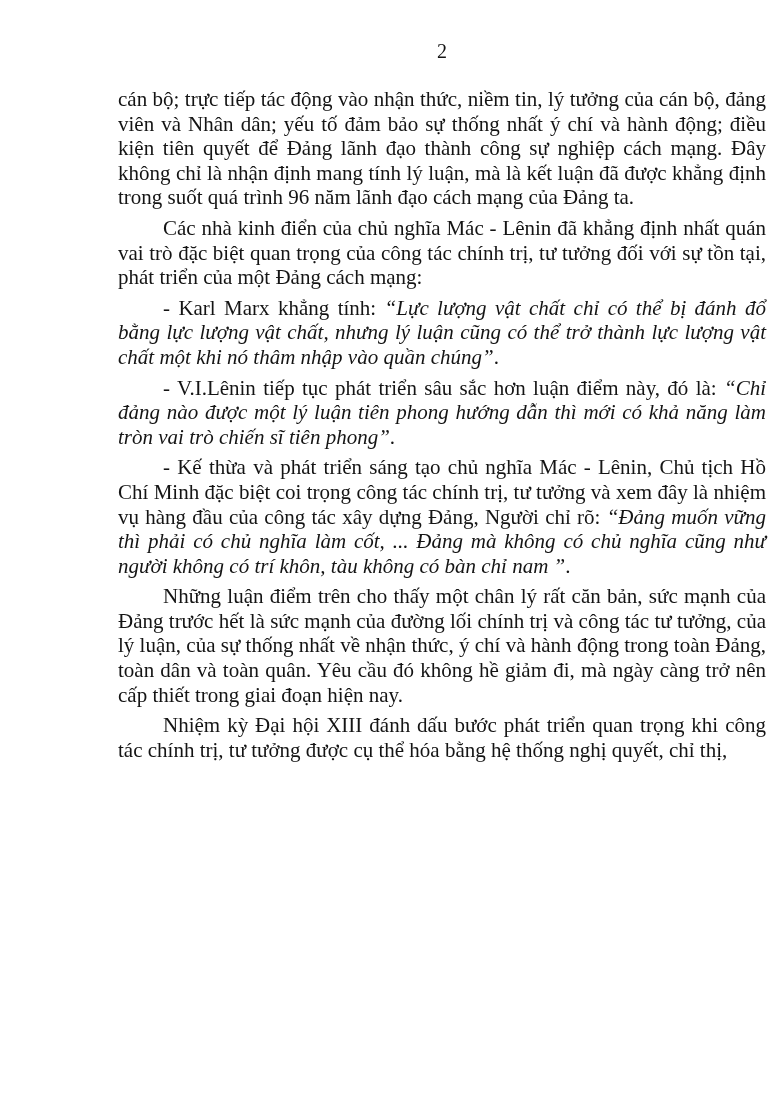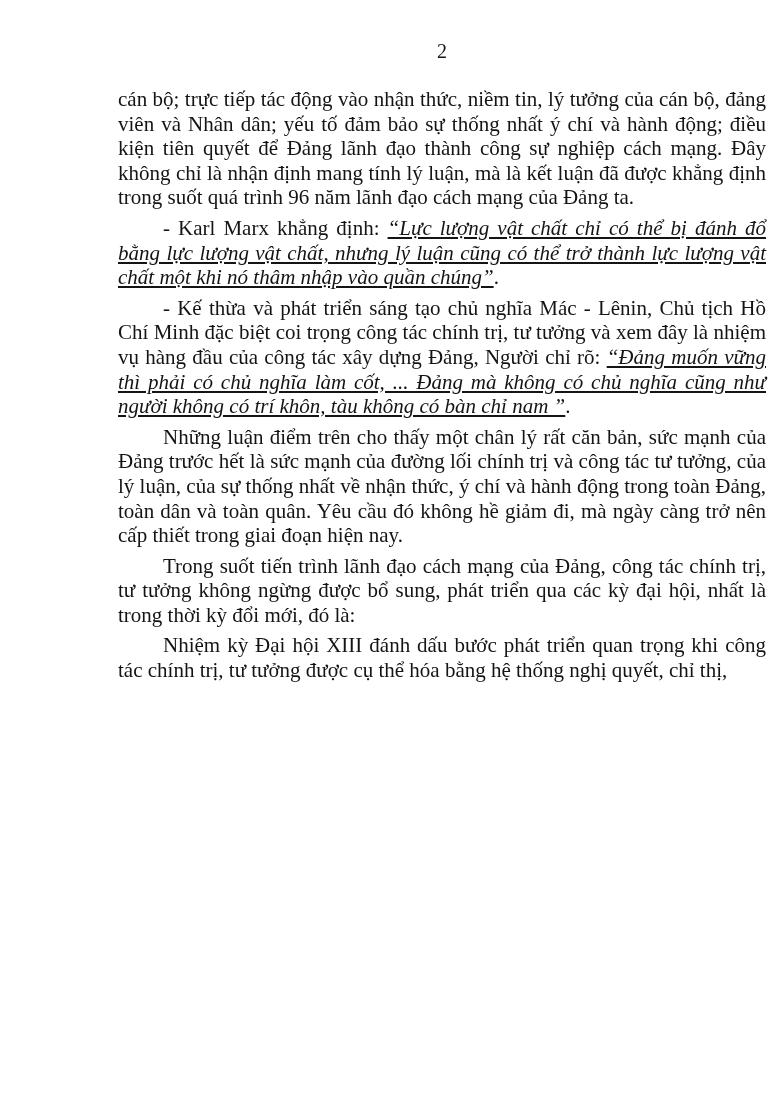--- a/index.html
+++ b/index.html
@@ -29,29 +29,29 @@
   .body-text p {
     margin: 0 0 6px 0;
     text-align: justify;
     text-justify: inter-word;
   }
   .body-text p.indent {
     text-indent: 45px;
   }
   .body-text em {
     font-style: italic;
-    text-decoration: underline;
   }
 </style>
 </head>
 <body>
 
 <div class="page">
   <div class="page-number">2</div>
   <div class="body-text">
       <p class=""><span>cán bộ; trực tiếp tác động vào nhận thức, niềm tin, lý tưởng của cán bộ, đảng viên và Nhân dân; yếu tố đảm bảo sự thống nhất ý chí và hành động; điều kiện tiên quyết để Đảng lãnh đạo thành công sự nghiệp cách mạng. Đây không chỉ là nhận định mang tính lý luận, mà là kết luận đã được khẳng định trong suốt quá trình 96 năm lãnh đạo cách mạng của Đảng ta.</span></p>
-      <p class="indent"><span>- Karl Marx khẳng định: </span><em>“Lực lượng vật chất chỉ có thể bị đánh đổ bằng lực lượng vật chất, nhưng lý luận cũng có thể trở thành lực lượng vật chất một khi nó thâm nhập vào quần chúng”</em><span>.</span></p>
+      <p class="indent"><span>Các nhà kinh điển của chủ nghĩa Mác - Lênin đã khẳng định nhất quán vai trò đặc biệt quan trọng của công tác chính trị, tư tưởng đối với sự tồn tại, phát triển của một Đảng cách mạng:</span></p>
+      <p class="indent"><span>- Karl Marx khẳng tính: </span><em>“Lực lượng vật chất chỉ có thể bị đánh đổ bằng lực lượng vật chất, nhưng lý luận cũng có thể trở thành lực lượng vật chất một khi nó thâm nhập vào quần chúng”</em><span>.</span></p>
+      <p class="indent"><span>- V.I.Lênin tiếp tục phát triển sâu sắc hơn luận điểm này, đó là: </span><em>“Chỉ đảng nào được một lý luận tiên phong hướng dẫn thì mới có khả năng làm tròn vai trò chiến sĩ tiên phong”</em><span>.</span></p>
       <p class="indent"><span>- Kế thừa và phát triển sáng tạo chủ nghĩa Mác - Lênin, Chủ tịch Hồ Chí Minh đặc biệt coi trọng công tác chính trị, tư tưởng và xem đây là nhiệm vụ hàng đầu của công tác xây dựng Đảng, Người chỉ rõ: </span><em>“Đảng muốn vững thì phải có chủ nghĩa làm cốt, ... Đảng mà không có chủ nghĩa cũng như người không có trí khôn, tàu không có bàn chỉ nam ”</em><span>.</span></p>
       <p class="indent"><span>Những luận điểm trên cho thấy một chân lý rất căn bản, sức mạnh của Đảng trước hết là sức mạnh của đường lối chính trị và công tác tư tưởng, của lý luận, của sự thống nhất về nhận thức, ý chí và hành động trong toàn Đảng, toàn dân và toàn quân. Yêu cầu đó không hề giảm đi, mà ngày càng trở nên cấp thiết trong giai đoạn hiện nay.</span></p>
-      <p class="indent"><span>Trong suốt tiến trình lãnh đạo cách mạng của Đảng, công tác chính trị, tư tưởng không ngừng được bổ sung, phát triển qua các kỳ đại hội, nhất là trong thời kỳ đổi mới, đó là:</span></p>
       <p class="indent"><span>Nhiệm kỳ Đại hội XIII đánh dấu bước phát triển quan trọng khi công tác chính trị, tư tưởng được cụ thể hóa bằng hệ thống nghị quyết, chỉ thị,</span></p>
     </div>
 </div>
 
 </body></html>

